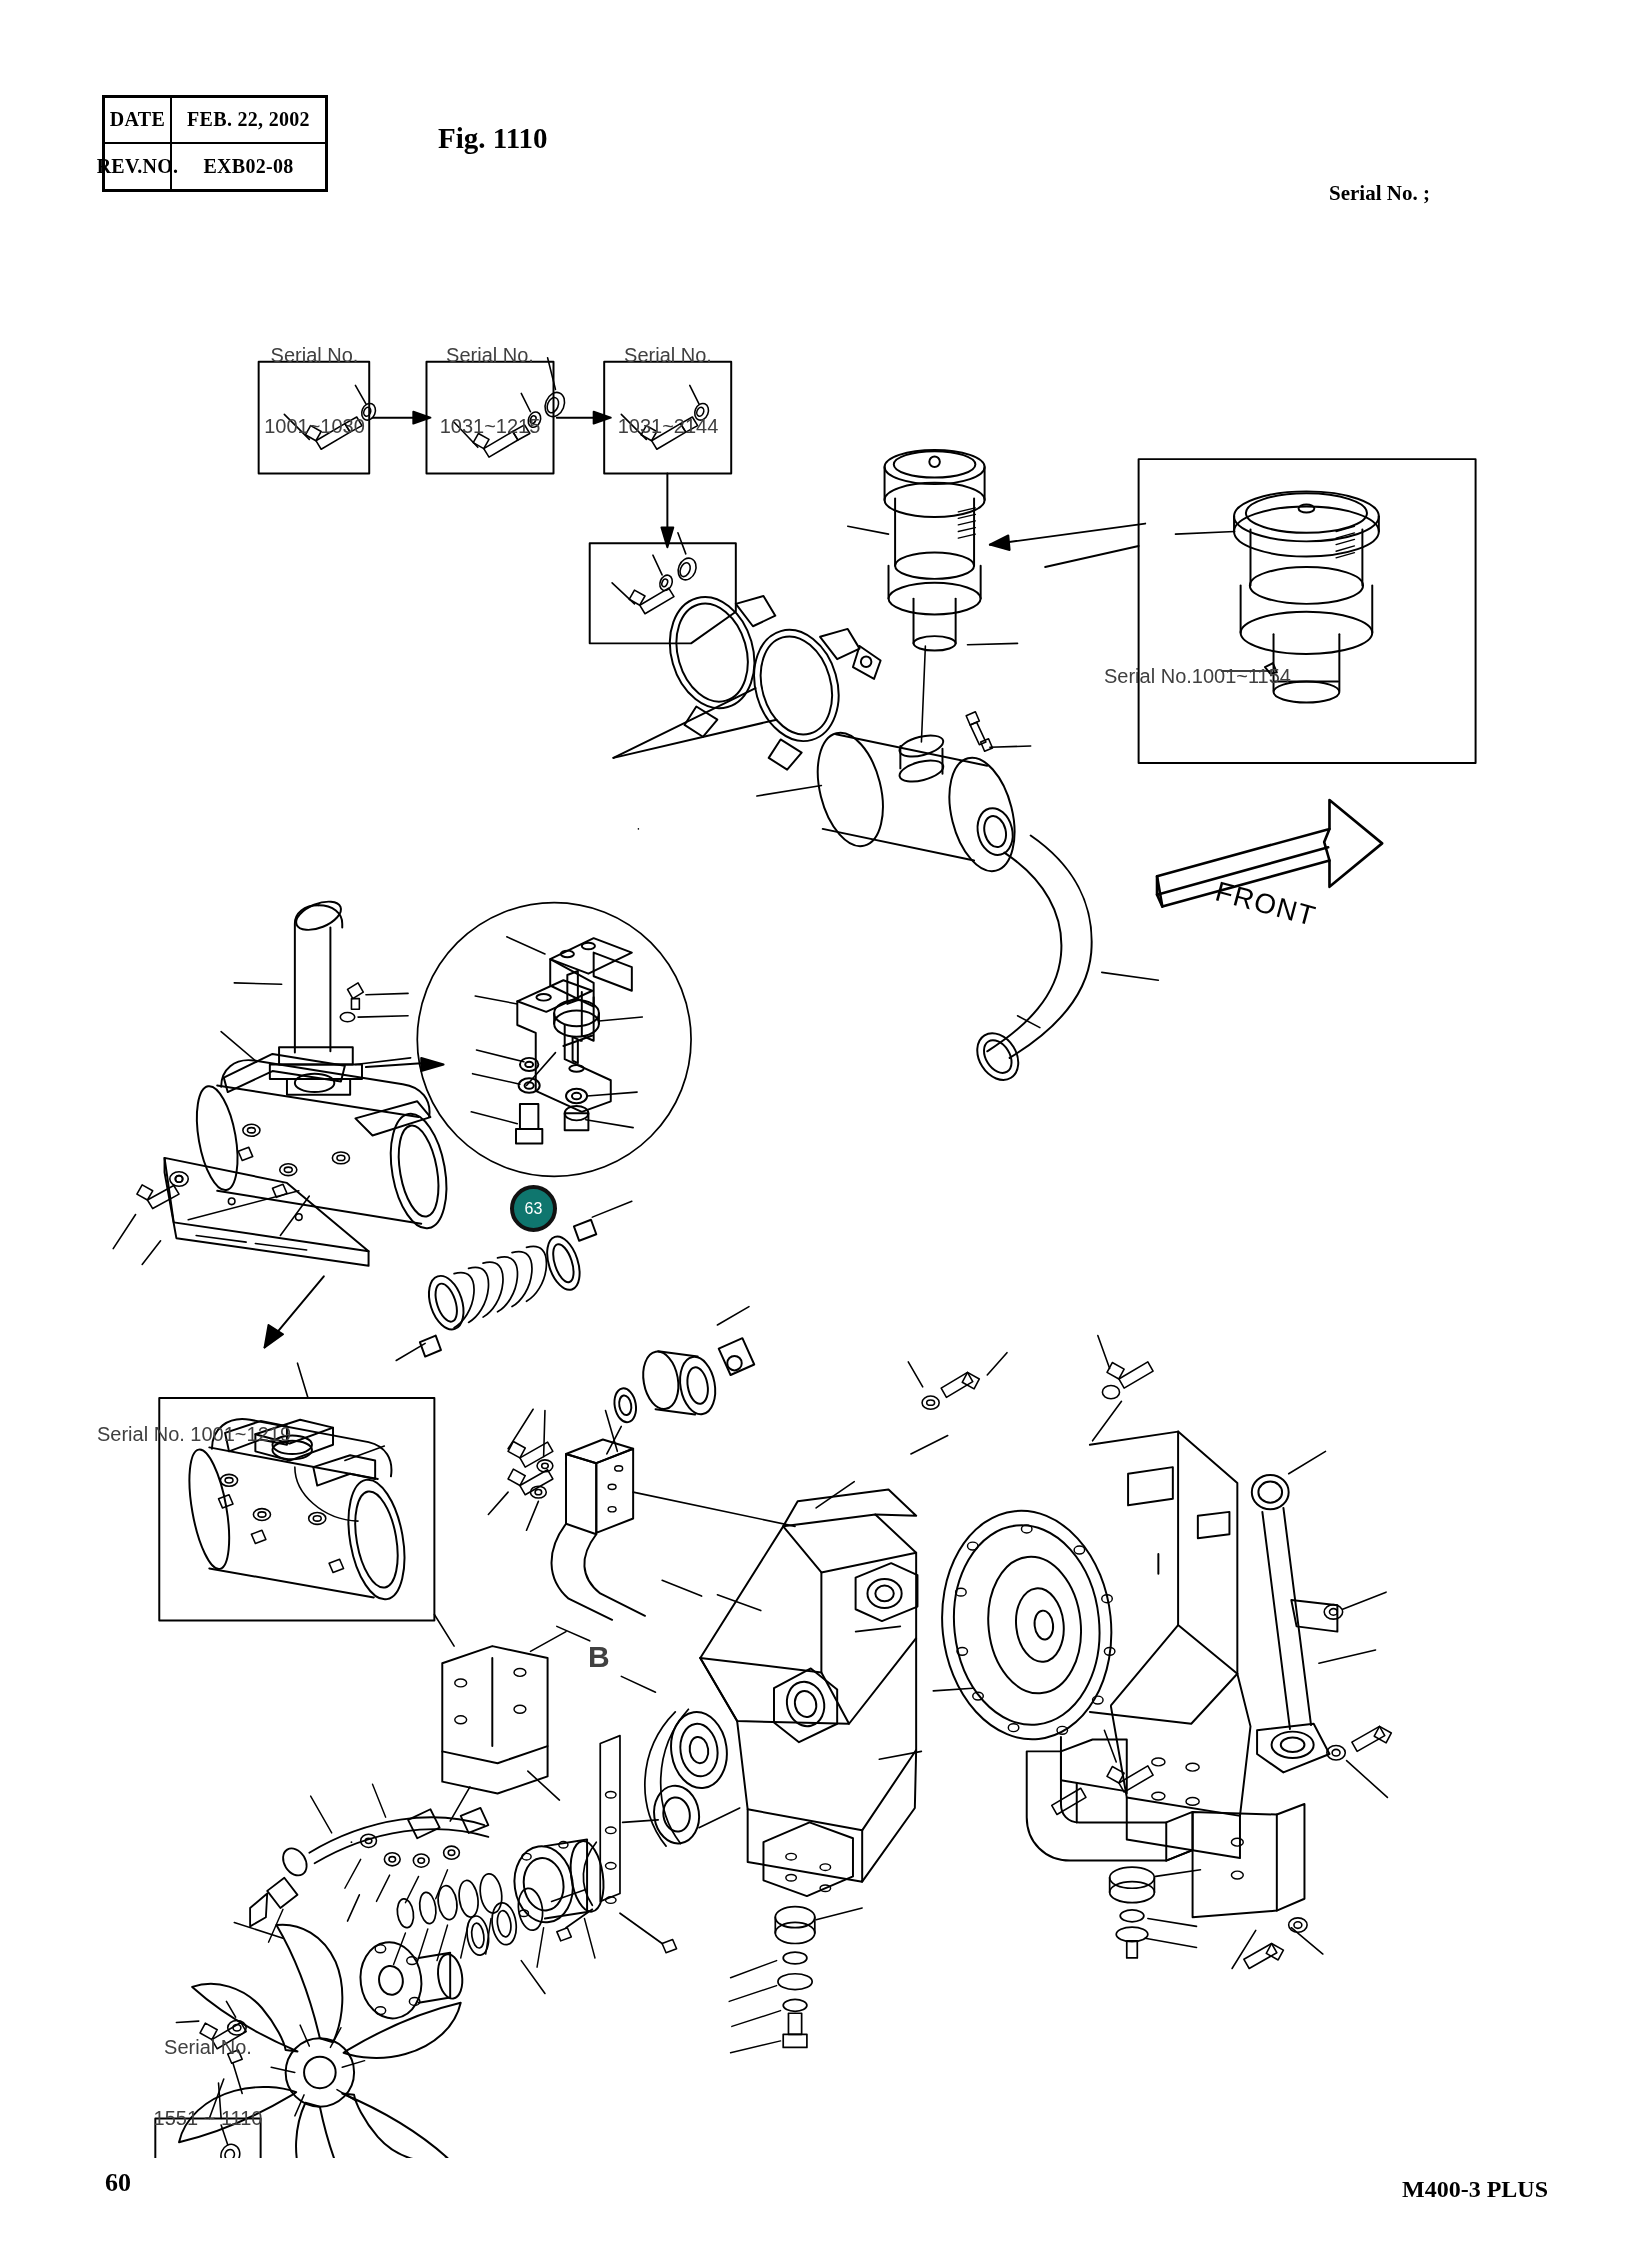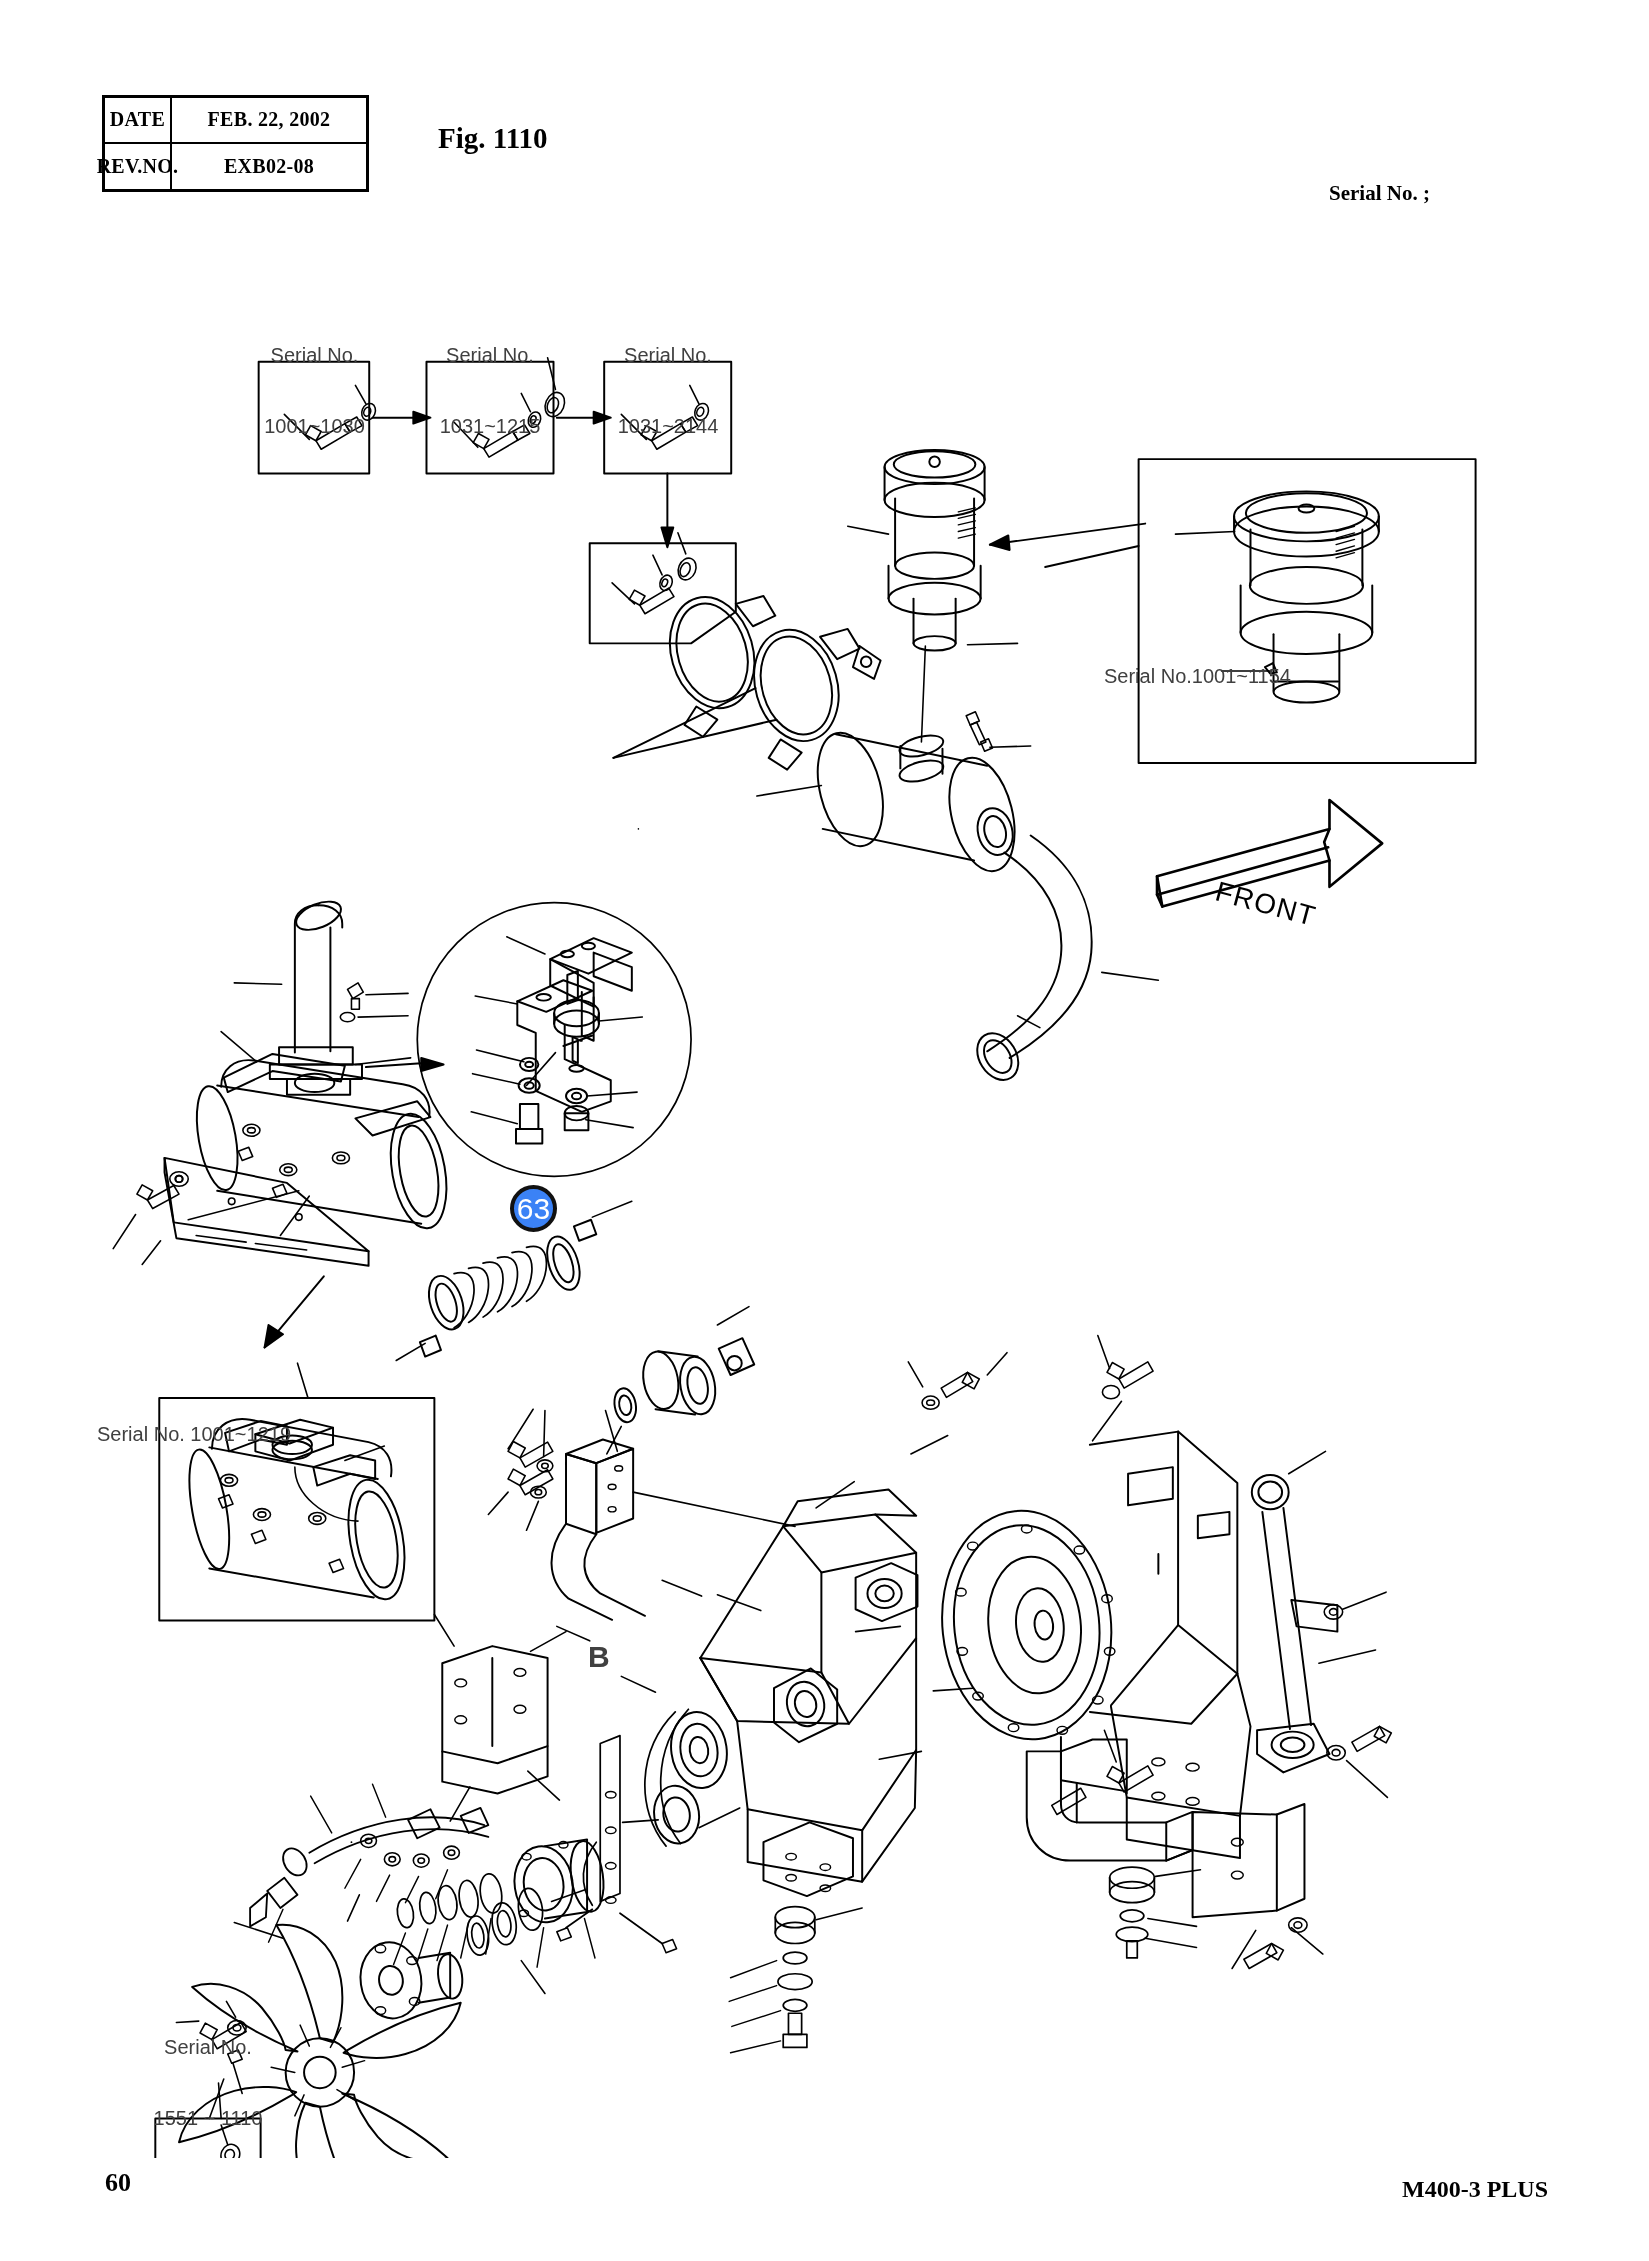--- a/index.html
+++ b/index.html
@@ -4,21 +4,21 @@
 <style>
   html,body{margin:0;padding:0;background:#fff;}
   body{
     width:1650px;height:2261px;position:relative;overflow:hidden;
     font-family:"Liberation Sans", sans-serif;color:#000;
   }
   .pg{position:absolute;inset:0;}
 
   
   #header-table{
-    position:absolute;left:102px;top:95px;width:267px;height:97px;
+    position:absolute;left:102px;top:95px;width:226px;height:97px;
     border:3.3px solid #000;box-sizing:border-box;
     display:grid;grid-template-rows:1fr 1fr;grid-template-columns:67px 1fr;
     font-family:"Liberation Serif", serif;font-weight:bold;
   }
   #header-table .cell{
     display:flex;align-items:center;justify-content:center;
     font-size:20px;letter-spacing:0.3px;box-sizing:border-box;
   }
   #header-table .c-r1c1{border-right:2px solid #000;border-bottom:2px solid #000;}
   #header-table .c-r1c2{border-bottom:2px solid #000;}
@@ -54,23 +54,23 @@
 
   .lbl{
     position:absolute;font-family:"Liberation Sans", sans-serif;
     font-size:20px;line-height:1.18;color:#404040;white-space:pre;
   }
   .lbl.c{text-align:center;}
 
   
   #callout-63{
     position:absolute;left:510px;top:1185px;width:47px;height:47px;
-    border-radius:50%;border:4.6px solid #111;background:#3b82f6;
+    border-radius:50%;border:4.6px solid #111;background:#0f766e;
     box-sizing:border-box;display:flex;align-items:center;justify-content:center;
-    color:#fff;font-family:"Liberation Sans", sans-serif;font-size:30px;font-weight:500;
+    color:#fff;font-family:"Liberation Sans", sans-serif;font-size:16px;font-weight:500;
   }
 </style>
 </head>
 <body>
 
 <div class="pg">
 
   <div id="header-table">
     <div class="cell c-r1c1">DATE</div>
     <div class="cell c-r1c2">FEB. 22, 2002</div>

